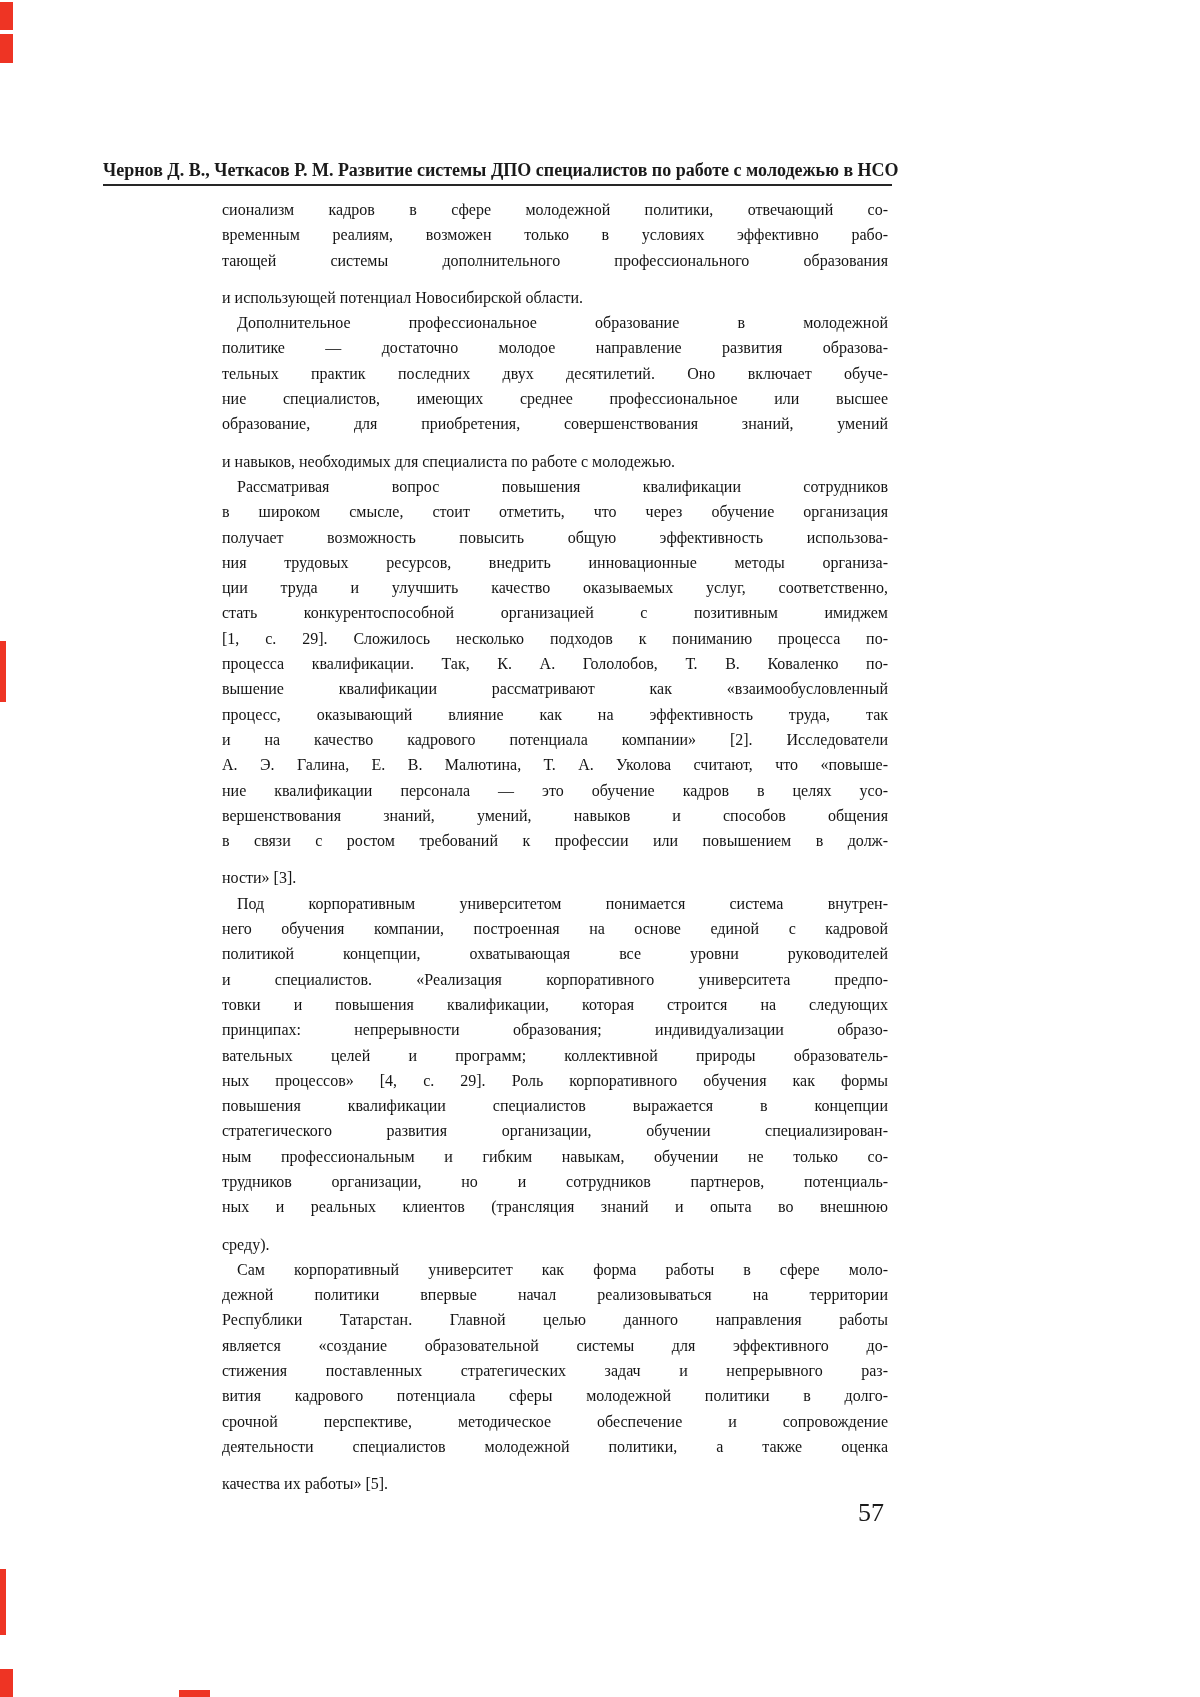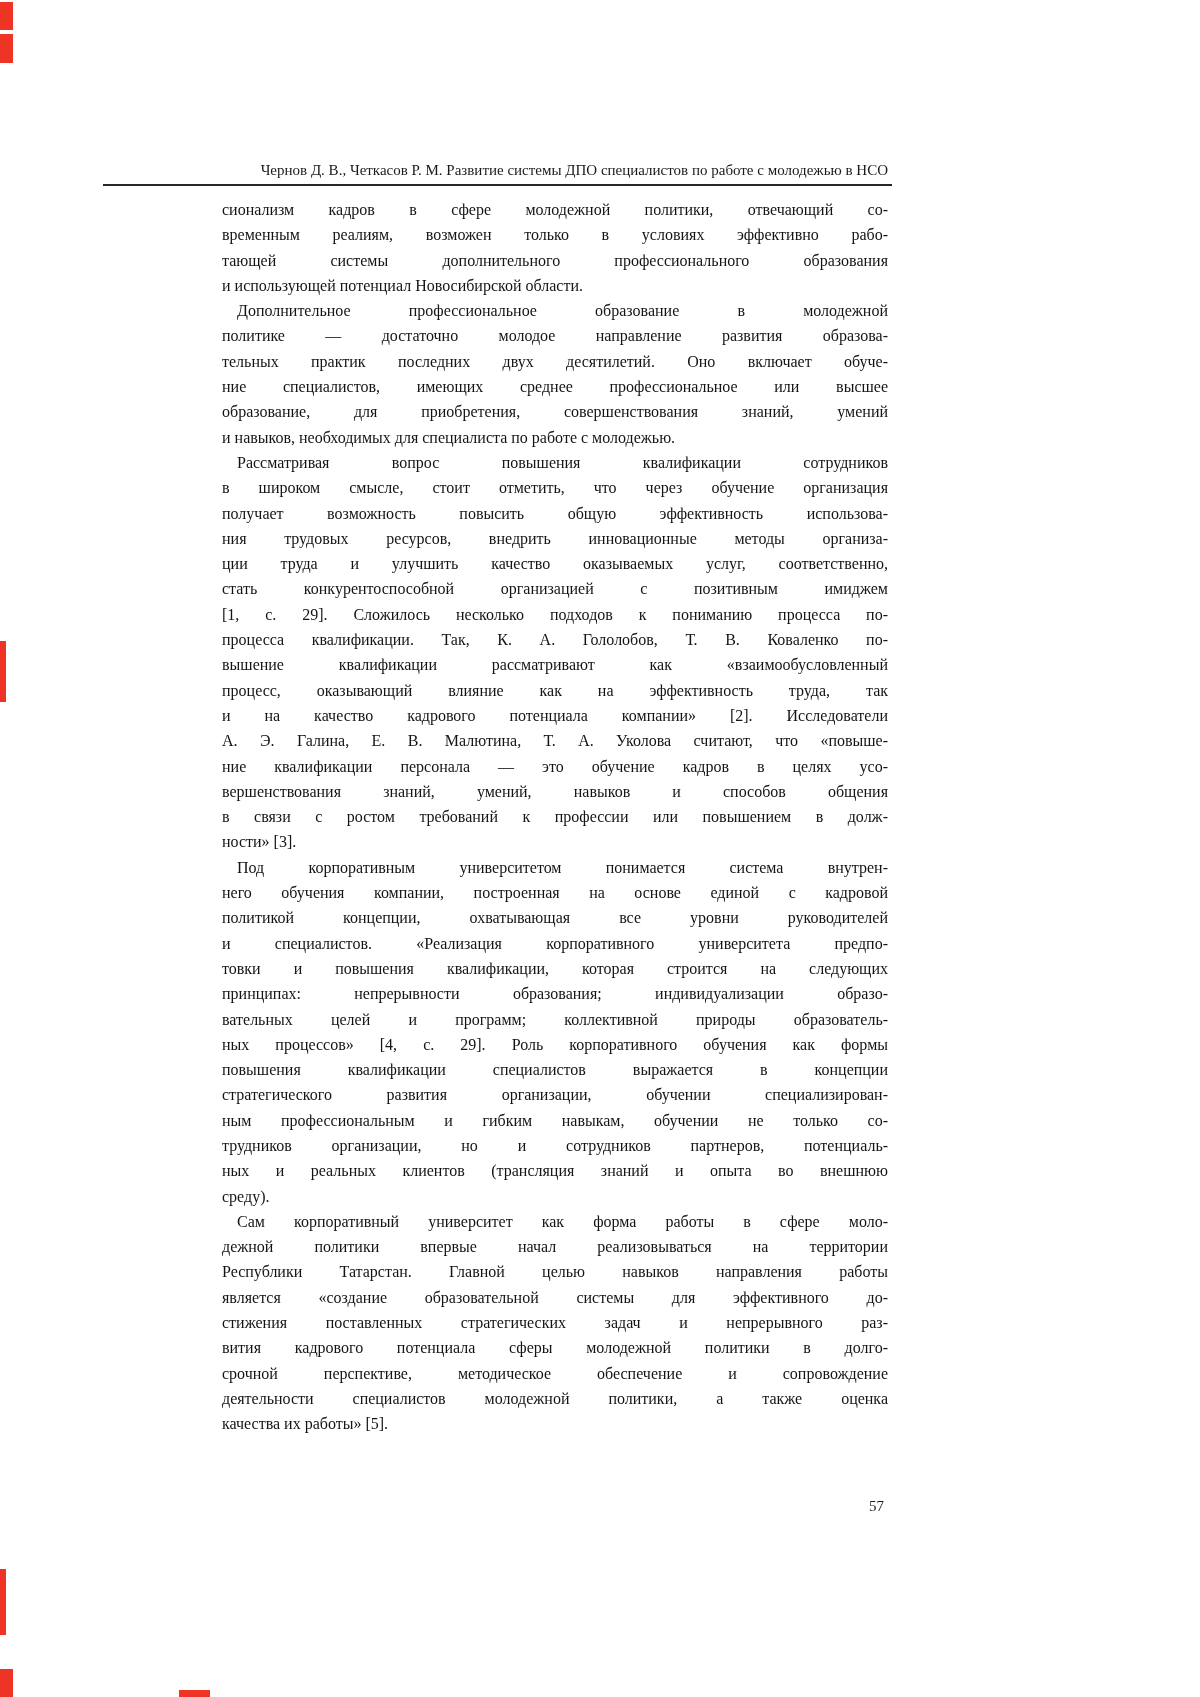--- a/index.html
+++ b/index.html
@@ -12,51 +12,52 @@
     overflow: hidden;
   }
   .page {
     position: absolute; inset: 0;
     background: #ffffff;
   }
   .running-head {
     position: absolute;
     left: 103px; top: 159px; width: 785px;
     text-align: right;
-    font-size: 15px;
+    font-size: 18px;
     line-height: 22px;
     white-space: nowrap;
     color: #1a1a1a;
+    font-weight: bold;
   }
   .head-rule {
     position: absolute;
     left: 103px; top: 184px; width: 789px; height: 2px;
     background: #262626;
   }
   .article-body {
     position: absolute;
     left: 222px; top: 197px; width: 666px;
     font-size: 16px;
     line-height: 25.3px;
     color: #141414;
   }
   .para { margin: 0; }
   .line {
     height: 25.3px;
     text-align: justify;
     text-align-last: justify;
     overflow: visible;
   }
-  .para .line:last-child { text-align-last: left; }
+  .para .line:last-child { text-align-last: left; margin-top: 12px; }
   .para.indent .line:first-child { padding-left: 15px; }
   .page-number {
     position: absolute;
     left: 222px; top: 1498px; width: 662px;
     text-align: right;
-    font-size: 15px;
+    font-size: 26px;
     color: #1a1a1a;
   }
   
   .scan-mark { position: absolute; background: #ee3424; }
   .mark-top-1    { left: 0; top: 2px;     width: 13px; height: 28px; }
   .mark-top-2    { left: 0; top: 34px;    width: 13px; height: 29px; }
   .mark-mid      { left: 0; top: 641px;   width: 6px;  height: 61px; }
   .mark-low      { left: 0; top: 1569px;  width: 6px;  height: 66px; }
   .mark-bottom-1 { left: 0; top: 1669px;  width: 13px; height: 28px; }
   .mark-bottom-2 { left: 179px; top: 1690px; width: 31px; height: 7px; }
@@ -115,21 +116,21 @@
         <div class="line">повышения квалификации специалистов выражается в концепции</div>
         <div class="line">стратегического развития организации, обучении специализирован-</div>
         <div class="line">ным профессиональным и гибким навыкам, обучении не только со-</div>
         <div class="line">трудников организации, но и сотрудников партнеров, потенциаль-</div>
         <div class="line">ных и реальных клиентов (трансляция знаний и опыта во внешнюю</div>
         <div class="line">среду).</div>
       </div>
       <div class="para indent">
         <div class="line">Сам корпоративный университет как форма работы в сфере моло-</div>
         <div class="line">дежной политики впервые начал реализовываться на территории</div>
-        <div class="line">Республики Татарстан. Главной целью навыков направления работы</div>
+        <div class="line">Республики Татарстан. Главной целью данного направления работы</div>
         <div class="line">является «создание образовательной системы для эффективного до-</div>
         <div class="line">стижения поставленных стратегических задач и непрерывного раз-</div>
         <div class="line">вития кадрового потенциала сферы молодежной политики в долго-</div>
         <div class="line">срочной перспективе, методическое обеспечение и сопровождение</div>
         <div class="line">деятельности специалистов молодежной политики, а также оценка</div>
         <div class="line">качества их работы» [5].</div>
       </div>
     </div>
 
   <div class="page-number">57</div>

